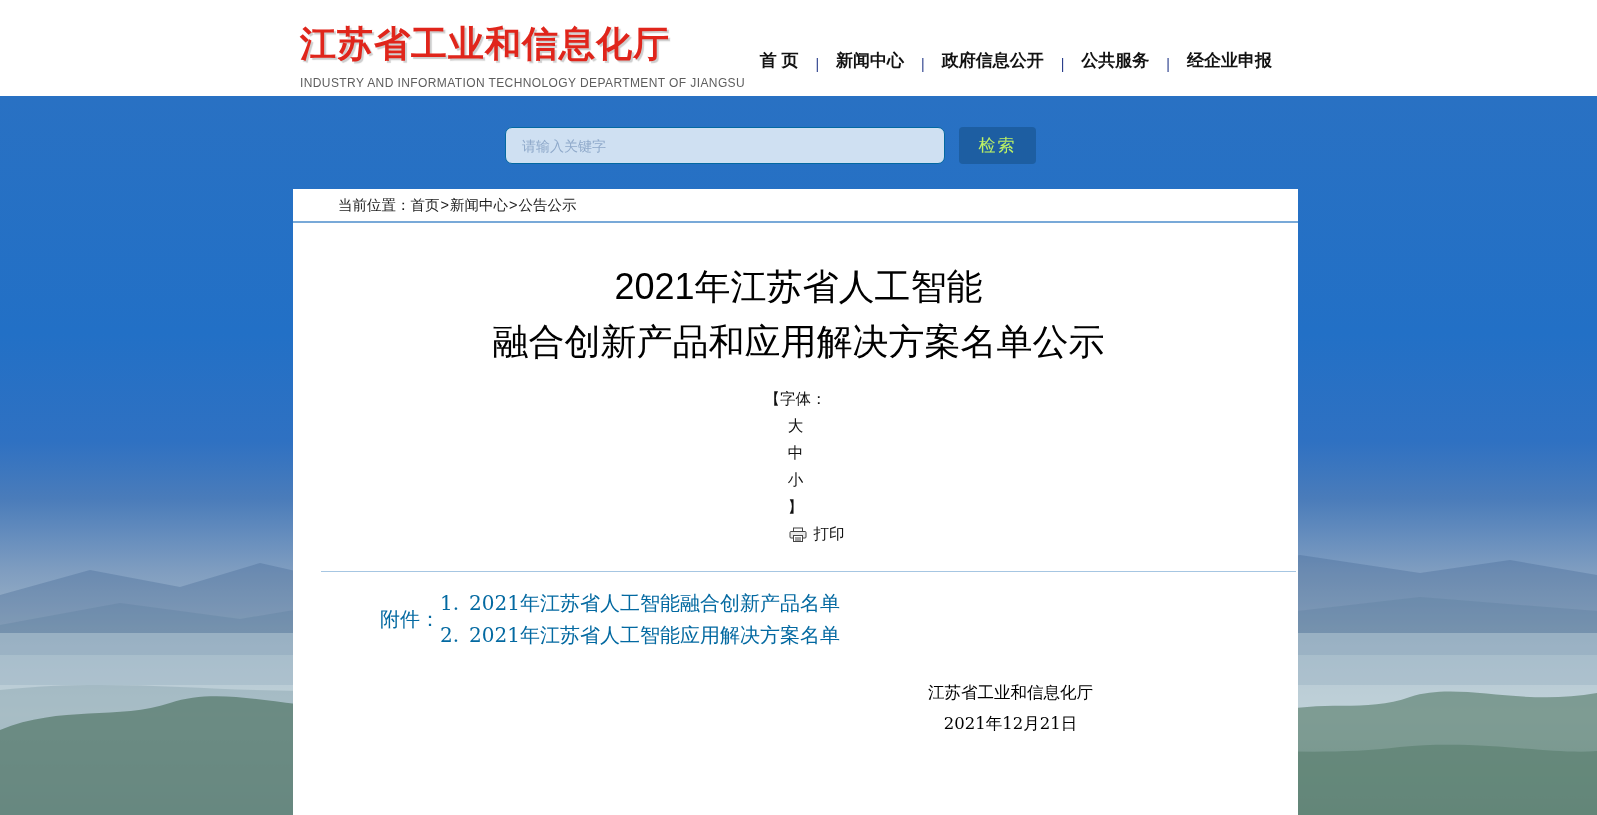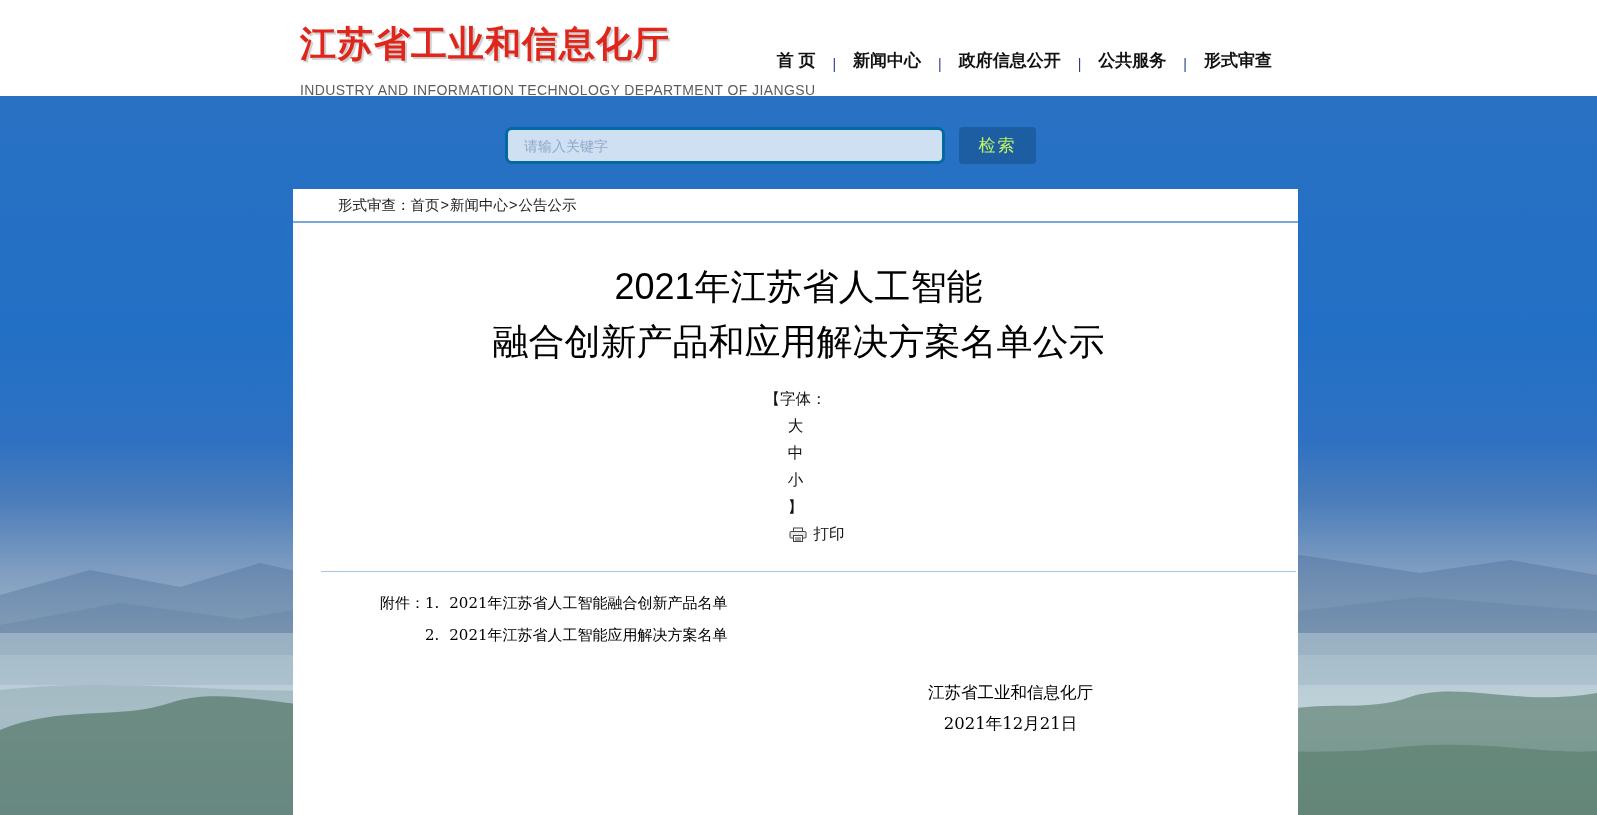--- a/index.html
+++ b/index.html
@@ -4,35 +4,35 @@
 <style>
   * { margin:0; padding:0; box-sizing:border-box; }
   html,body { font-family:"Liberation Sans", sans-serif; }
   .page { position:relative; width:1597px; height:815px; overflow:hidden; background:#fff; }
 
   
   .site-header { position:absolute; top:0; left:0; width:100%; height:96px; background:#ffffff; z-index:5; }
   .logo-block { position:absolute; left:300px; top:20px; }
   .logo-title { font-size:36px; font-weight:bold; color:#e0251b; letter-spacing:1px;
                 text-shadow:2px 2px 1px rgba(90,90,90,0.30); white-space:nowrap; }
-  .logo-subtitle { margin-top:13px; font-size:14px; color:#5d5d5d; letter-spacing:0.4px; white-space:nowrap; }
+  .logo-subtitle { margin-top:7px; font-size:12px; color:#5d5d5d; letter-spacing:0.4px; white-space:nowrap; }
   .top-nav { position:absolute; right:325px; bottom:24px; display:flex; align-items:flex-end; gap:17px; }
   .top-nav .nav-item { font-size:17px; font-weight:bold; color:#121212; cursor:pointer; white-space:nowrap; }
   .top-nav .nav-sep { font-size:14px; color:#2b3f8c; font-weight:normal; }
 
   
   .hero { position:absolute; top:96px; left:0; width:100%; height:719px;
           background:linear-gradient(180deg,
             #2971c3 0%, #2270c6 33%, #2f71c2 48%, #4a7cba 56%,
             #7f9dc0 66%, #9fb4c6 74%, #bccdd4 86%, #a3b8bf 100%); }
   .scenery { position:absolute; bottom:0; left:0; width:100%; height:300px; }
 
   
   .search-row { position:absolute; left:505px; top:127px; display:flex; gap:14px; z-index:6; }
-  .search-input { width:440px; height:37px; background:#cfe0f2; border:3px solid #0369a1;
+  .search-input { width:440px; height:37px; background:#cfe0f2; border:1px solid #0369a1;
                   border-radius:7px; padding:0 16px; font-size:14px; color:#333; outline:none; }
   .search-input::placeholder { color:#8fa9ca; }
   .search-button { width:77px; height:37px; background:#1d5ea2; color:#bef264; border:none;
                    border-radius:4px; font-size:17px; letter-spacing:2px; cursor:pointer;
                    font-family:"Liberation Sans", sans-serif; }
 
   
   .content-panel { position:absolute; left:293px; top:189px; width:1005px; height:626px;
                    background:#ffffff; z-index:5; }
   .breadcrumb-bar { height:34px; line-height:33px; padding-left:45px; font-size:14.5px; color:#1d1d1d;
@@ -53,21 +53,21 @@
   .font-size-opt { cursor:pointer; padding:0 3px; }
   .print-group { display:flex; align-items:center; gap:7px; margin-left:42px; cursor:pointer; }
   .printer-icon svg { display:block; }
 
   .rule { margin:26px 2px 0 28px; border-top:1px solid #a6c6e2; }
 
   .article-body { margin:13px 60px 0 37px; width:908px; font-family:"DejaVu Serif", serif;
                   font-size:17px; line-height:33px; color:#000; text-align:justify; text-indent:2em; }
 
   .attachments { margin-top:15px; margin-left:87px; font-family:"DejaVu Serif", serif;
-                 font-size:15px; line-height:32px; color:#000000; display:flex; }
+                 font-size:20px; line-height:32px; color:#0369a1; display:flex;align-items:center; }
   .attach-label { white-space:nowrap; }
   .attach-item { cursor:pointer; }
   .attach-num { display:inline-block; margin-right:10px; }
 
   .signature { margin-top:26px; padding-right:205px; text-align:right; }
   .signature-inner { display:inline-block; text-align:center; font-family:"DejaVu Serif", serif;
                      font-size:16.5px; line-height:31px; color:#000; }
 </style>
 </head>
 <body>
@@ -93,33 +93,33 @@
     </div>
     <div class="top-nav">
       <span class="nav-item">首 页</span>
       <span class="nav-sep">|</span>
       <span class="nav-item">新闻中心</span>
       <span class="nav-sep">|</span>
       <span class="nav-item">政府信息公开</span>
       <span class="nav-sep">|</span>
       <span class="nav-item">公共服务</span>
       <span class="nav-sep">|</span>
-      <span class="nav-item">形式审查</span>
+      <span class="nav-item">经企业申报</span>
     </div>
   </div>
 
   <div class="search-row">
     <input class="search-input" type="text" placeholder="请输入关键字" style="">
     <button class="search-button">检索</button>
   </div>
 
   <div class="content-panel">
 
     <div class="breadcrumb-bar">
-      <span>形式审查：</span><span class="crumb">首页</span><span class="crumb-sep">&gt;</span><span class="crumb">新闻中心</span><span class="crumb-sep">&gt;</span><span class="crumb">公告公示</span>
+      <span>当前位置：</span><span class="crumb">首页</span><span class="crumb-sep">&gt;</span><span class="crumb">新闻中心</span><span class="crumb-sep">&gt;</span><span class="crumb">公告公示</span>
     </div>
 
     <div class="article-title">
       <div>2021年江苏省人工智能</div>
       <div>融合创新产品和应用解决方案名单公示</div>
     </div>
 
 
     <div class="controls-row">
       <span>【字体：</span>

